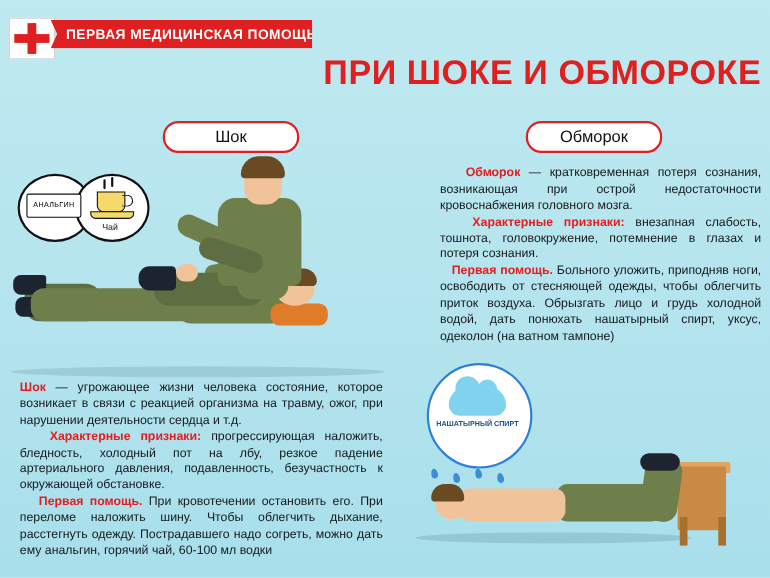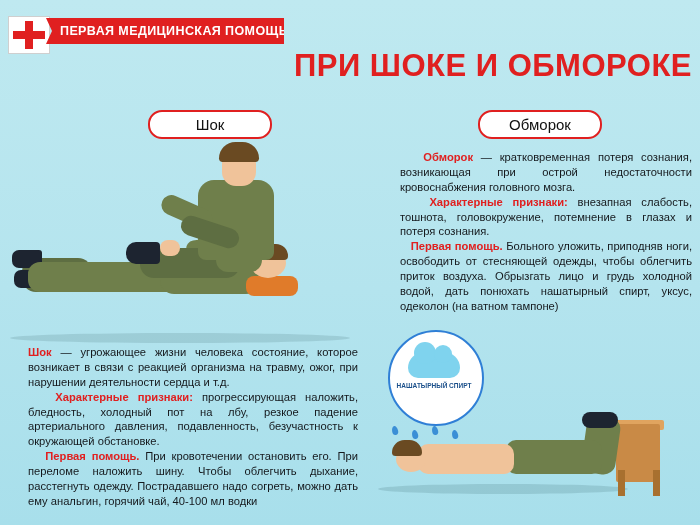--- a/index.html
+++ b/index.html
@@ -42,21 +42,21 @@
     position:absolute;background:#fff;border:2px solid #e02020;border-radius:14px;
     text-align:center;font-size:15px;color:#111;padding:4px 0;
   }
   .lbl-shock{left:148px;top:110px;width:120px;}
   .lbl-faint{left:478px;top:110px;width:120px;}
   
   .txt{
     position:absolute;font-size:11.2px;line-height:1.33;color:#14181c;
     text-align:justify;
   }
-  .txt-shock{left:28px;top:345px;width:330px;}
+  .txt-shock{left:18px;top:345px;width:330px;}
   .txt-faint{left:400px;top:150px;width:292px;}
   .red{color:#e02020;font-weight:bold;}
   
   .pill-group{position:absolute;left:16px;top:158px;width:122px;height:76px;}
   .oval{
     position:absolute;top:0;width:64px;height:58px;border-radius:50%;
     background:#fff;border:2px solid #111;
   }
   .oval-a{left:0;}
   .oval-b{left:52px;}
@@ -161,20 +161,31 @@
     <div class="banner-rib">
       <span>ПЕРВАЯ МЕДИЦИНСКАЯ ПОМОЩЬ</span>
     </div>
   </div>
 
   <div class="main-title">ПРИ ШОКЕ И ОБМОРОКЕ</div>
 
   <div class="lbl lbl-shock">Шок</div>
   <div class="lbl lbl-faint">Обморок</div>
 
+  <div class="pill-group">
+    <div class="oval oval-a"></div>
+    <div class="oval oval-b"></div>
+    <div class="analgin-box">АНАЛЬГИН</div>
+    <div class="steam" style="left:78px;top:5px;"></div>
+    <div class="steam" style="left:85px;top:3px;"></div>
+    <div class="cup"></div>
+    <div class="cup-handle"></div>
+    <div class="saucer"></div>
+    <div class="cap-tea">Чай</div>
+  </div>
 
   <div class="scene-shock">
     <div class="ground-shadow"></div>
     <div class="v-legs"></div>
     <div class="v-boot1"></div>
     <div class="v-boot2"></div>
     <div class="v-body"></div>
     <div class="v-torso"></div>
     <div class="v-pillow"></div>
     <div class="v-head"></div>
@@ -187,21 +198,21 @@
     <div class="h-arm-l"></div>
     <div class="h-arm-r"></div>
     <div class="h-hand"></div>
     <div class="h-head"></div>
     <div class="h-hair"></div>
   </div>
 
   <div class="txt txt-shock">
     <span class="red">Шок</span><span> — угрожающее жизни человека состояние, которое возникает в связи с реакцией организма на травму, ожог, при нарушении деятельности сердца и т.д.</span><br>
     &nbsp;&nbsp;&nbsp;<span class="red">Характерные признаки:</span><span> прогрессирующая наложить, бледность, холодный пот на лбу, резкое падение артериального давления, подавленность, безучастность к окружающей обстановке.</span><br>
-    &nbsp;&nbsp;&nbsp;<span class="red">Первая помощь.</span><span> При кровотечении остановить его. При переломе наложить шину. Чтобы облегчить дыхание, расстегнуть одежду. Пострадавшего надо согреть, можно дать ему анальгин, горячий чай, 40-100 мл водки</span>
+    &nbsp;&nbsp;&nbsp;<span class="red">Первая помощь.</span><span> При кровотечении остановить его. При переломе наложить шину. Чтобы облегчить дыхание, расстегнуть одежду. Пострадавшего надо согреть, можно дать ему анальгин, горячий чай, 60-100 мл водки</span>
   </div>
 
   <div class="txt txt-faint">
     &nbsp;&nbsp;&nbsp;<span class="red">Обморок</span><span> — кратковременная потеря сознания, возникающая при острой недостаточности кровоснабжения головного мозга.</span><br>
     &nbsp;&nbsp;&nbsp;<span class="red">Характерные признаки:</span><span> внезапная слабость, тошнота, головокружение, потемнение в глазах и потеря сознания.</span><br>
     &nbsp;&nbsp;&nbsp;<span class="red">Первая помощь.</span><span> Больного уложить, приподняв ноги, освободить от стесняющей одежды, чтобы облегчить приток воздуха. Обрызгать лицо и грудь холодной водой, дать понюхать нашатырный спирт, уксус, одеколон (на ватном тампоне)</span>
   </div>
 
   <div class="amm">
     <div class="amm-circle"></div>

